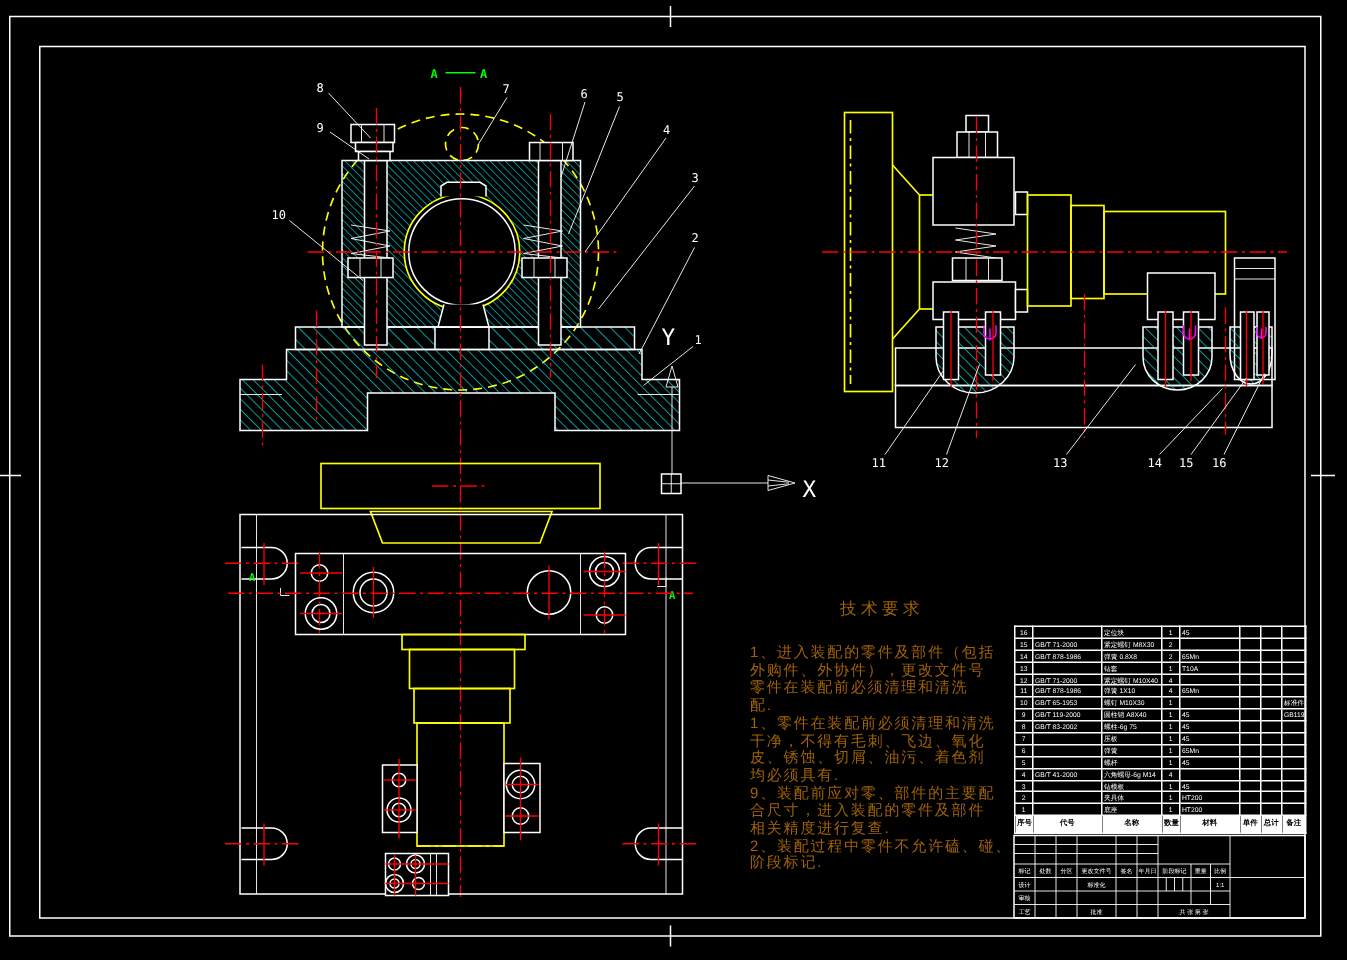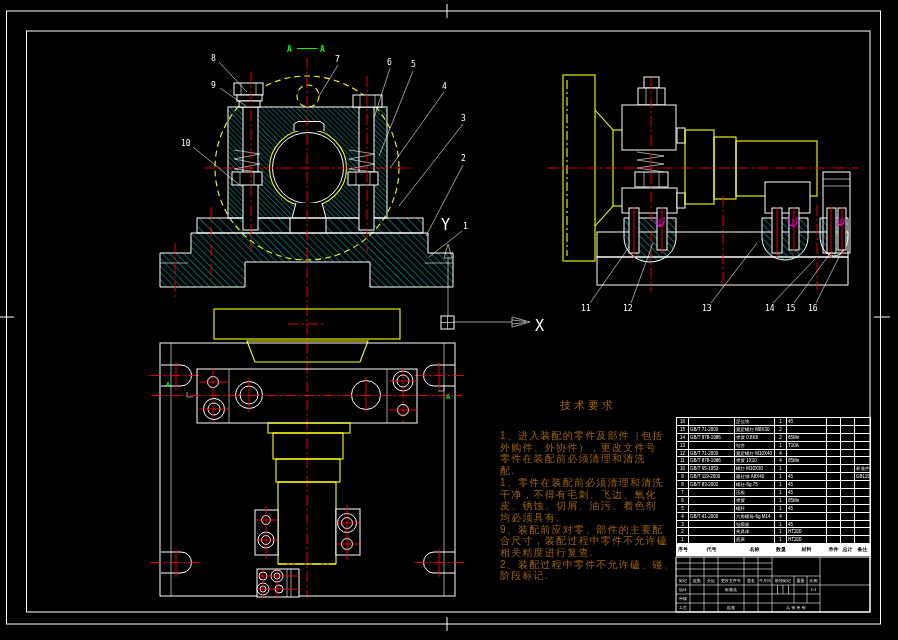--- a/index.html
+++ b/index.html
@@ -362,21 +362,21 @@
   <div>
         <div class="trline">1、进入装配的零件及部件（包括</div>
         <div class="trline">外购件、外协件），更改文件号</div>
         <div class="trline">零件在装配前必须清理和清洗</div>
         <div class="trline">配.</div>
         <div class="trline">1、零件在装配前必须清理和清洗</div>
         <div class="trline">干净，不得有毛刺、飞边、氧化</div>
         <div class="trline">皮、锈蚀、切屑、油污、着色剂</div>
         <div class="trline">均必须具有.</div>
         <div class="trline">9、装配前应对零、部件的主要配</div>
-        <div class="trline">合尺寸，装配过程中零件不允许磕</div>
+        <div class="trline">合尺寸，进入装配的零件及部件</div>
         <div class="trline">相关精度进行复查.</div>
         <div class="trline">2、装配过程中零件不允许磕、碰、</div>
         <div class="trline">阶段标记.</div>
       </div>
 </div>
 
 
 <table class="bom">
   <colgroup>
     <col style="width:12px">

